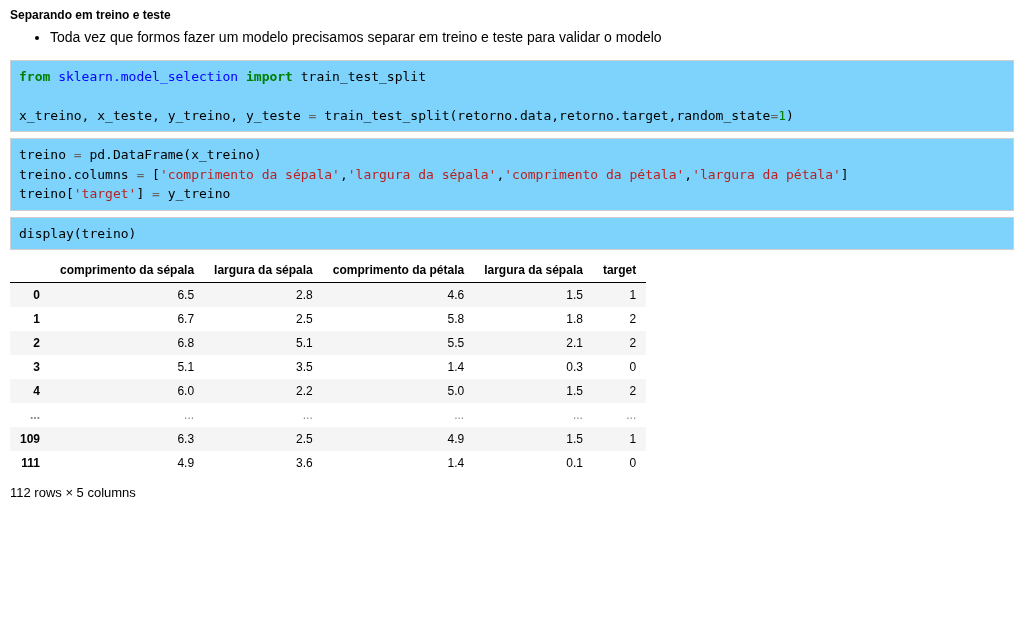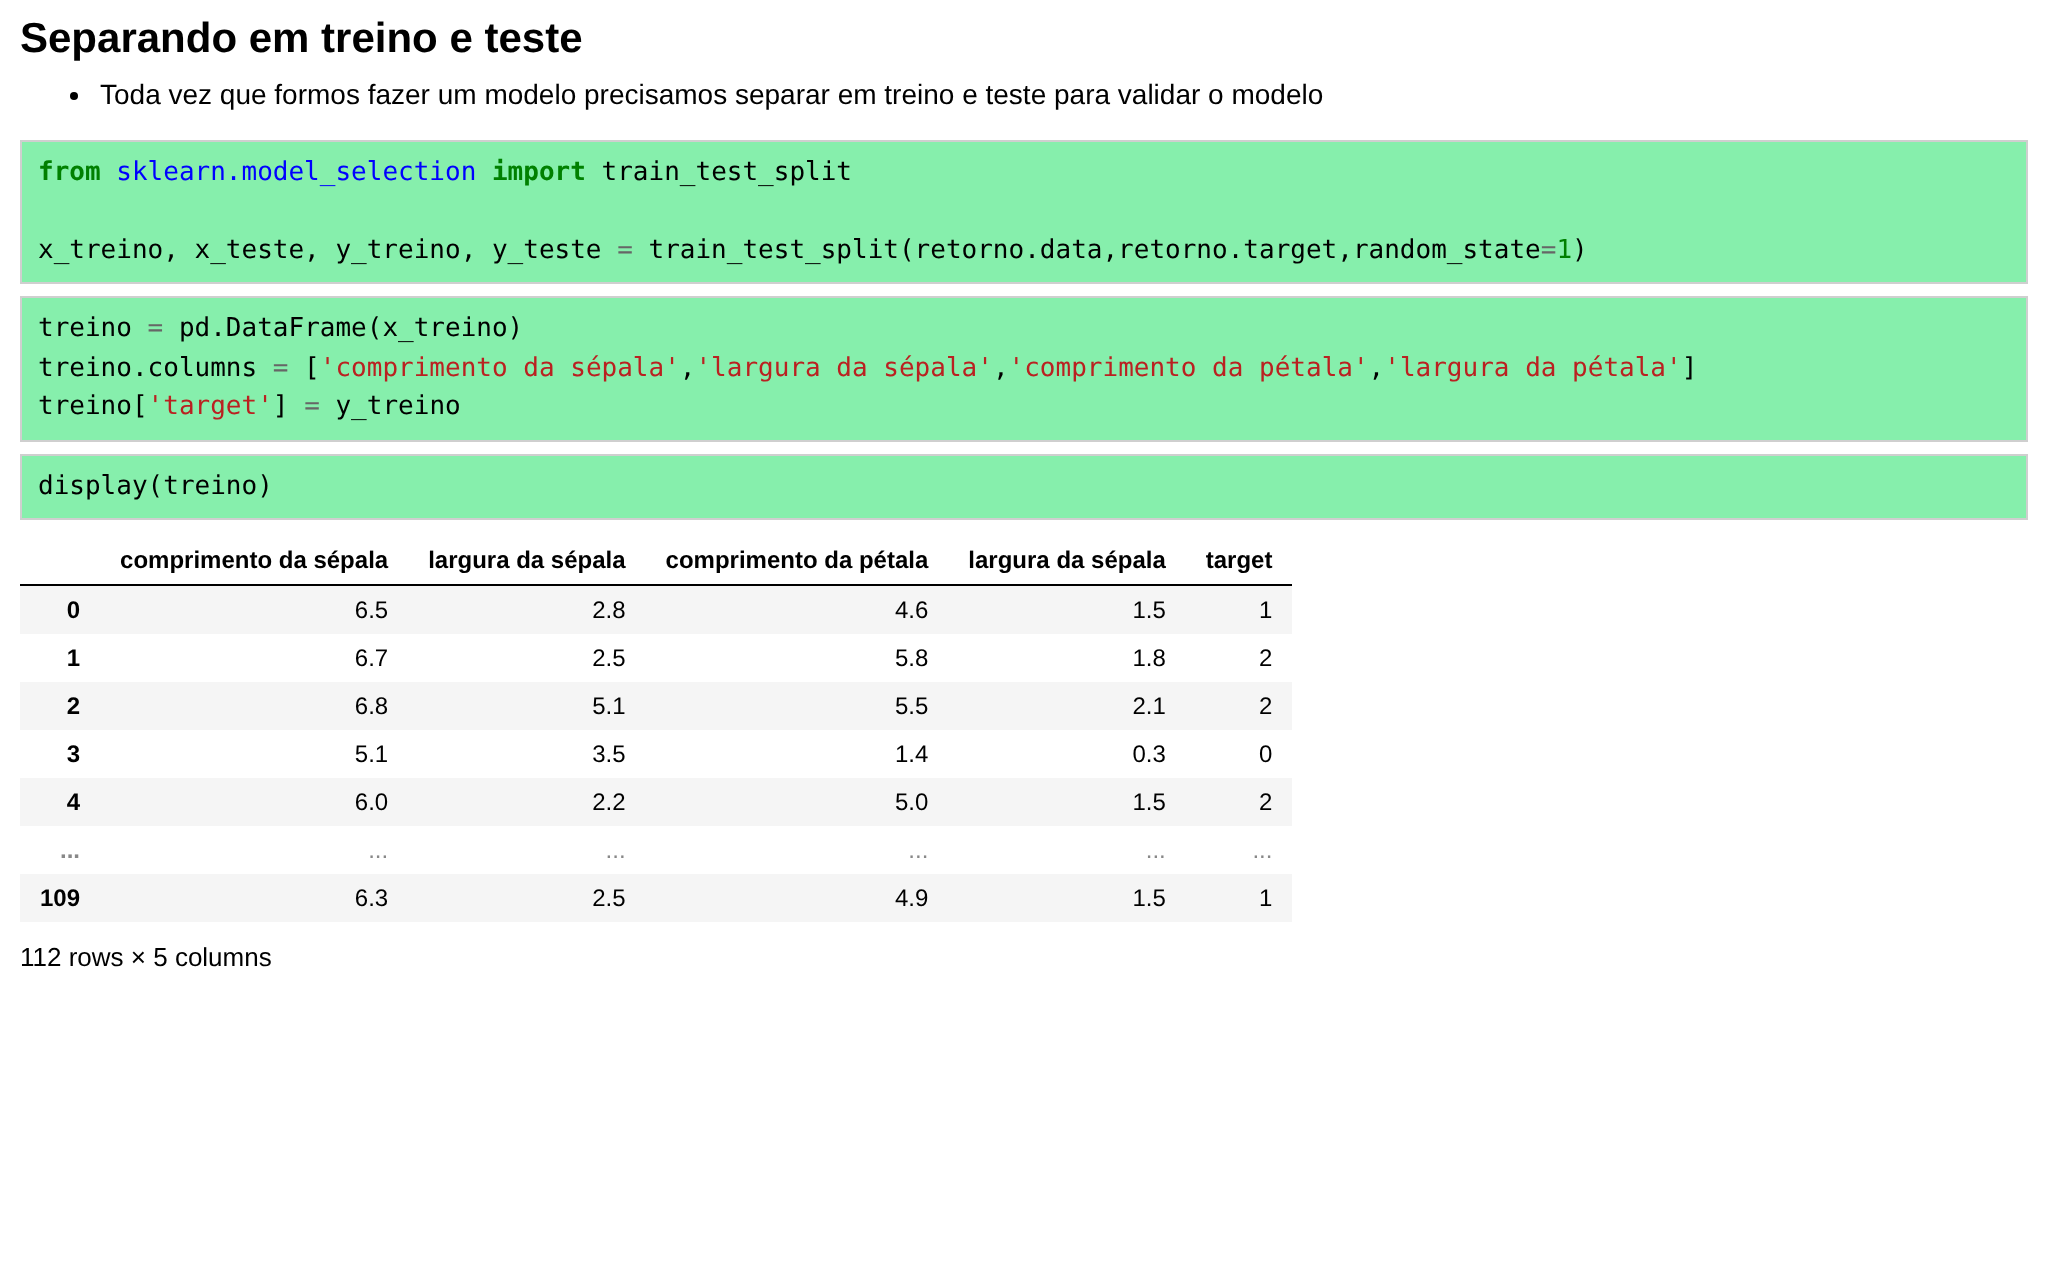--- a/index.html
+++ b/index.html
@@ -1,21 +1,21 @@
 <!DOCTYPE html>
 <html><head>
   <meta charset="utf-8">
   <style>
     * { box-sizing: border-box; margin: 0; padding: 0; }
     body { font-family: -apple-system, BlinkMacSystemFont, "Segoe UI", Helvetica, Arial, sans-serif; font-size: 14px; color: #000; padding: 8px 10px; background: #fff; }
-    h3 { font-weight: bold; font-size: 21px; margin-bottom: 6px; }
+    h3 { font-weight: bold; font-size: 12px; margin-bottom: 6px; }
     ul { margin: 0 0 12px 0; padding-left: 40px; }
     li { font-size: 14px; line-height: 1.4; }
     .cell-input {
-      background: #86efac;
+      background: #7dd3fc;
       border: 1px solid #cfcfcf;
       padding: 6px 8px;
       margin: 6px 0 2px 0;
       font-family: "Consolas", "Menlo", "Monaco", monospace;
       font-size: 13px;
       white-space: pre;
       line-height: 1.5;
       overflow-x: auto;
     }
     .code-kw-green { color: #008000; font-weight: bold; }
@@ -113,16 +113,24 @@
         <td>...</td>
       </tr>
       <tr>
         <th>109</th>
         <td>6.3</td>
         <td>2.5</td>
         <td>4.9</td>
         <td>1.5</td>
         <td>1</td>
       </tr>
+      <tr>
+        <th>111</th>
+        <td>4.9</td>
+        <td>3.6</td>
+        <td>1.4</td>
+        <td>0.1</td>
+        <td>0</td>
+      </tr>
     </tbody>
 </table>
 
 <p class="dims">112 rows × 5 columns</p>
 
 </body></html>

